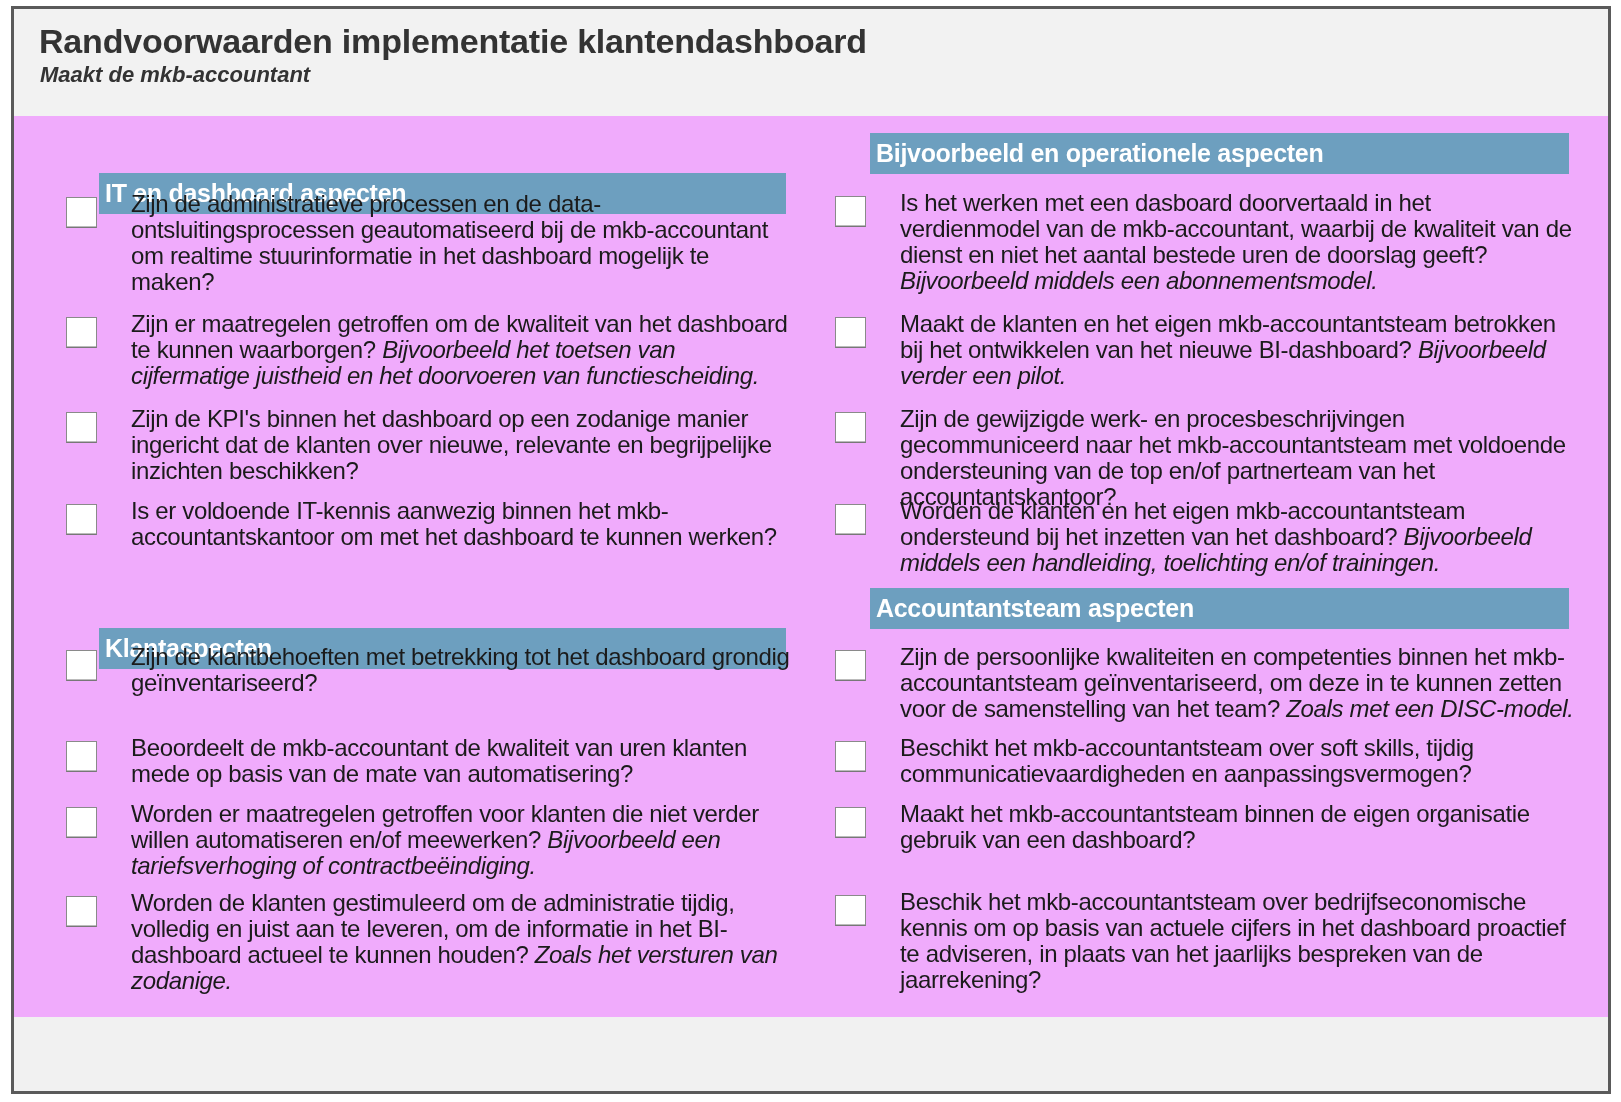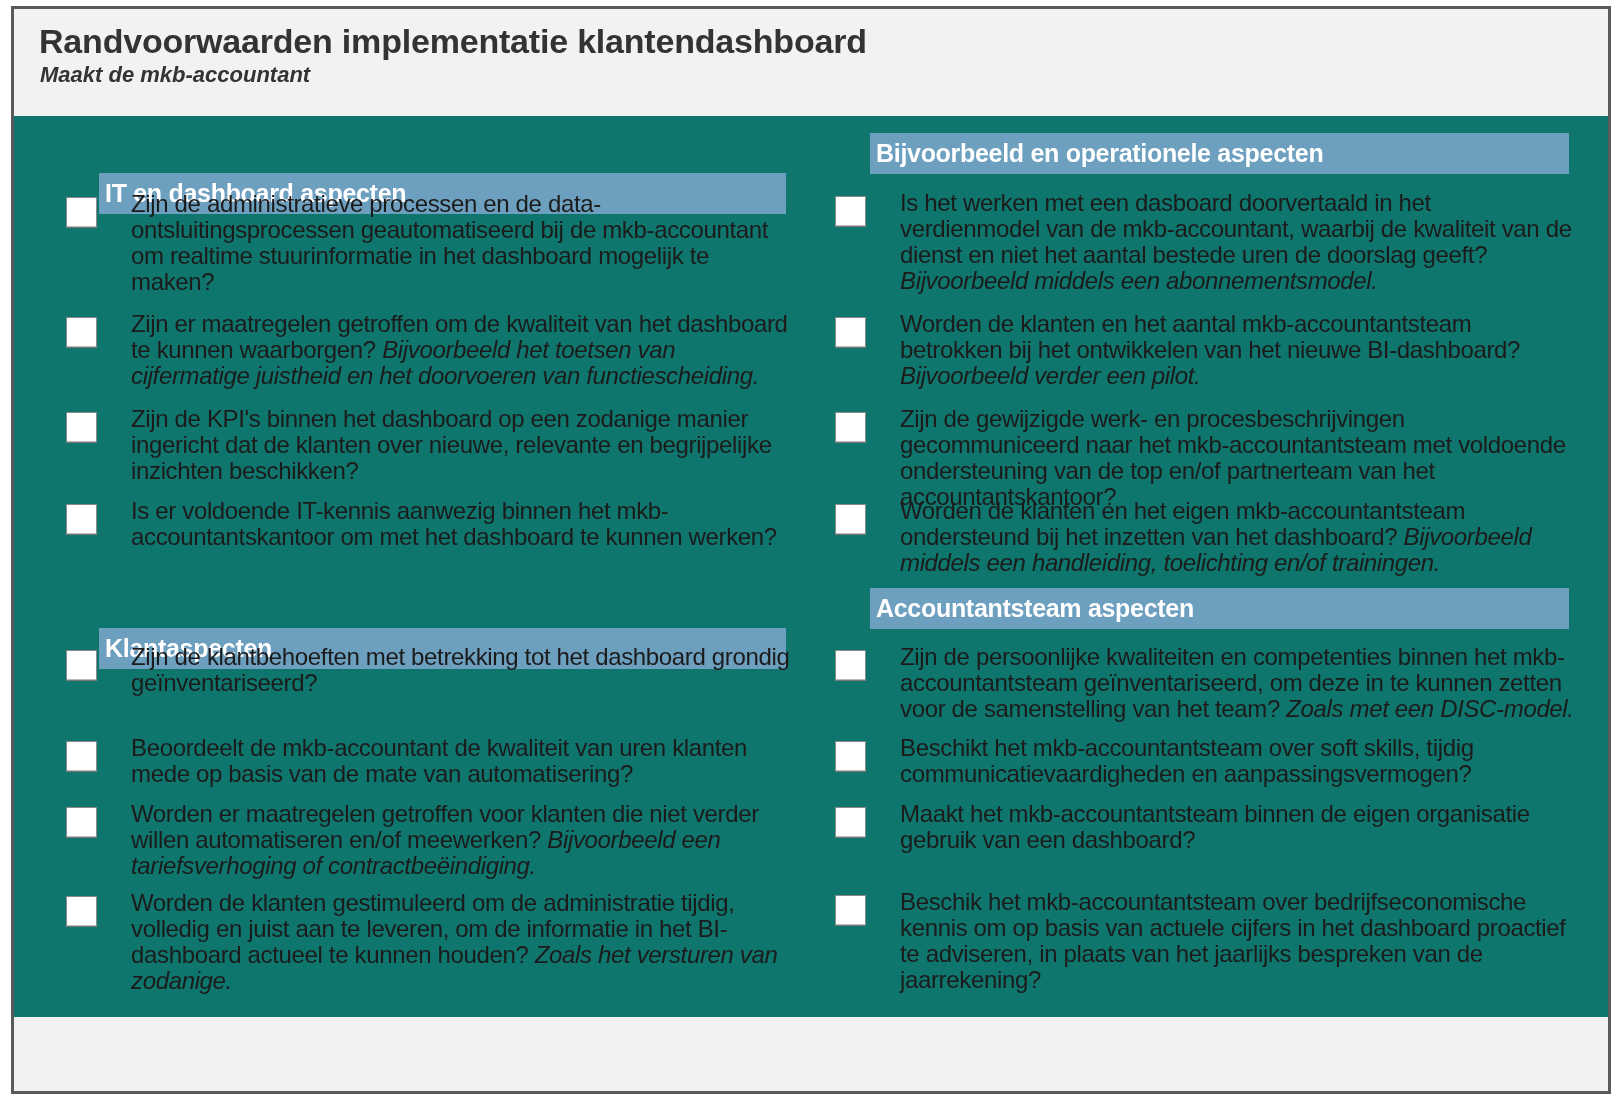--- a/index.html
+++ b/index.html
@@ -1,19 +1,19 @@
 <!DOCTYPE html>
 <html><head>
   <meta charset="utf-8">
   <style>
     html, body { margin: 0; padding: 0; background: #ffffff; }
     body { width: 1621px; height: 1102px; position: relative; overflow: hidden;
            font-family: "Liberation Sans", sans-serif; color: #1b1b1b; }
     .frame { position: absolute; left: 11px; top: 6px; width: 1594px; height: 1082px;
-             border: 3px solid #5a5a5a; background: #0f766e; box-sizing: content-box; }
+             border: 3px solid #5a5a5a; background: #f0abfc; box-sizing: content-box; }
     .head-band { position: absolute; left: 0; top: 0; right: 0; height: 107px; background: #f2f2f2; }
     .foot-band { position: absolute; left: 0; right: 0; top: 1008px; height: 74px; background: #f1f1f1; }
     .title { position: absolute; left: 25px; top: 13px; font-size: 34px; font-weight: bold;
              color: #333333; letter-spacing: -0.2px; white-space: nowrap; }
     .subtitle { position: absolute; left: 26px; top: 53px; font-size: 22px; font-weight: bold;
                 font-style: italic; color: #333333; white-space: nowrap; }
     .sec-head { position: absolute; height: 41px; background: #6d9fbf; color: #ffffff;
                 font-weight: bold; font-size: 25px; line-height: 41px; padding-left: 6px;
                 box-sizing: border-box; white-space: nowrap; letter-spacing: -0.3px; }
     .col-l .sec-head { left: 85px; width: 687px; margin-top: 40px; }
@@ -79,21 +79,21 @@
 
   <div class="col-r">
     <div class="sec-head" style="top:124px">Bijvoorbeeld en operationele aspecten</div>
 
     <div class="item" style="top:181px">
       <span class="cb"></span>
       <div class="txt"><span>Is het werken met een dasboard doorvertaald in het verdienmodel van de mkb-accountant, waarbij de kwaliteit van de dienst en niet het aantal bestede uren de doorslag geeft?</span> <em>Bijvoorbeeld middels een abonnementsmodel.</em></div>
     </div>
     <div class="item" style="top:302px">
       <span class="cb"></span>
-      <div class="txt"><span>Worden de klanten en het aantal mkb-accountantsteam betrokken bij het ontwikkelen van het nieuwe BI-dashboard?</span> <em>Bijvoorbeeld verder een pilot.</em></div>
+      <div class="txt"><span>Maakt de klanten en het eigen mkb-accountantsteam betrokken bij het ontwikkelen van het nieuwe BI-dashboard?</span> <em>Bijvoorbeeld verder een pilot.</em></div>
     </div>
     <div class="item" style="top:397px">
       <span class="cb"></span>
       <div class="txt"><span>Zijn de gewijzigde werk- en procesbeschrijvingen gecommuniceerd naar het mkb-accountantsteam met voldoende ondersteuning van de top en/of partnerteam van het accountantskantoor?</span></div>
     </div>
     <div class="item" style="top:489px">
       <span class="cb"></span>
       <div class="txt"><span>Worden de klanten en het eigen mkb-accountantsteam ondersteund bij het inzetten van het dashboard?</span> <em>Bijvoorbeeld middels een handleiding, toelichting en/of trainingen.</em></div>
     </div>
 

